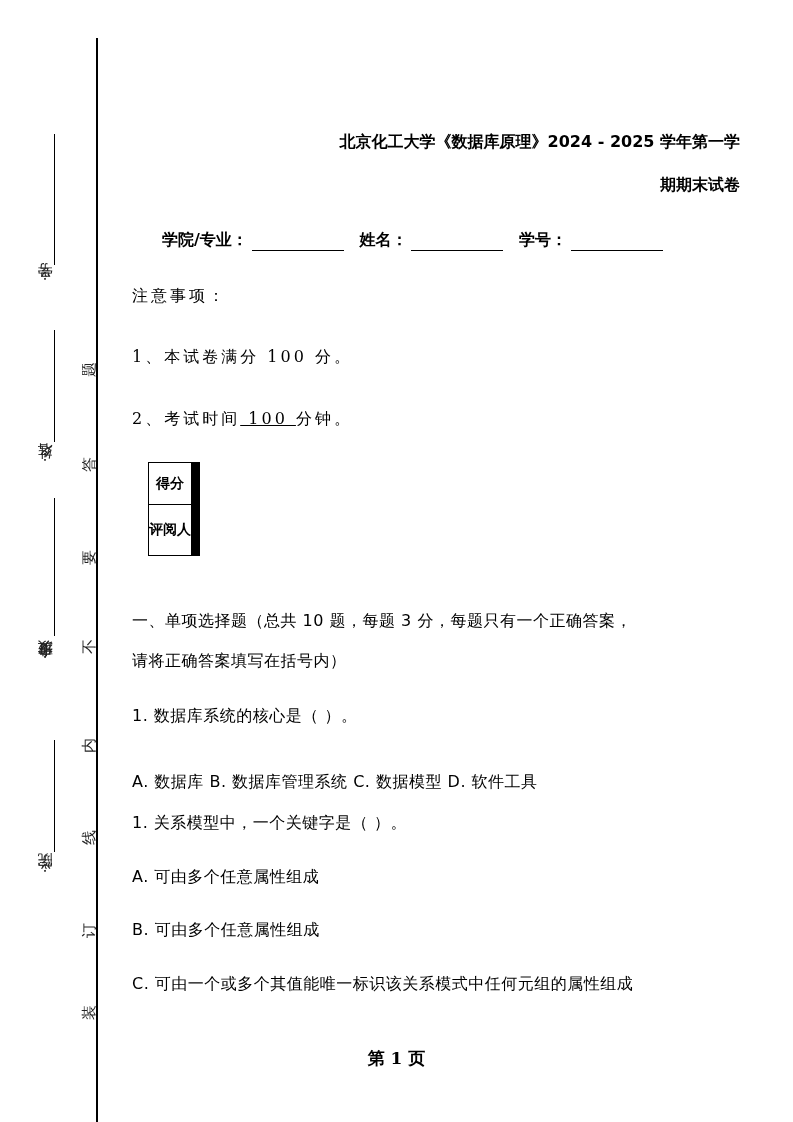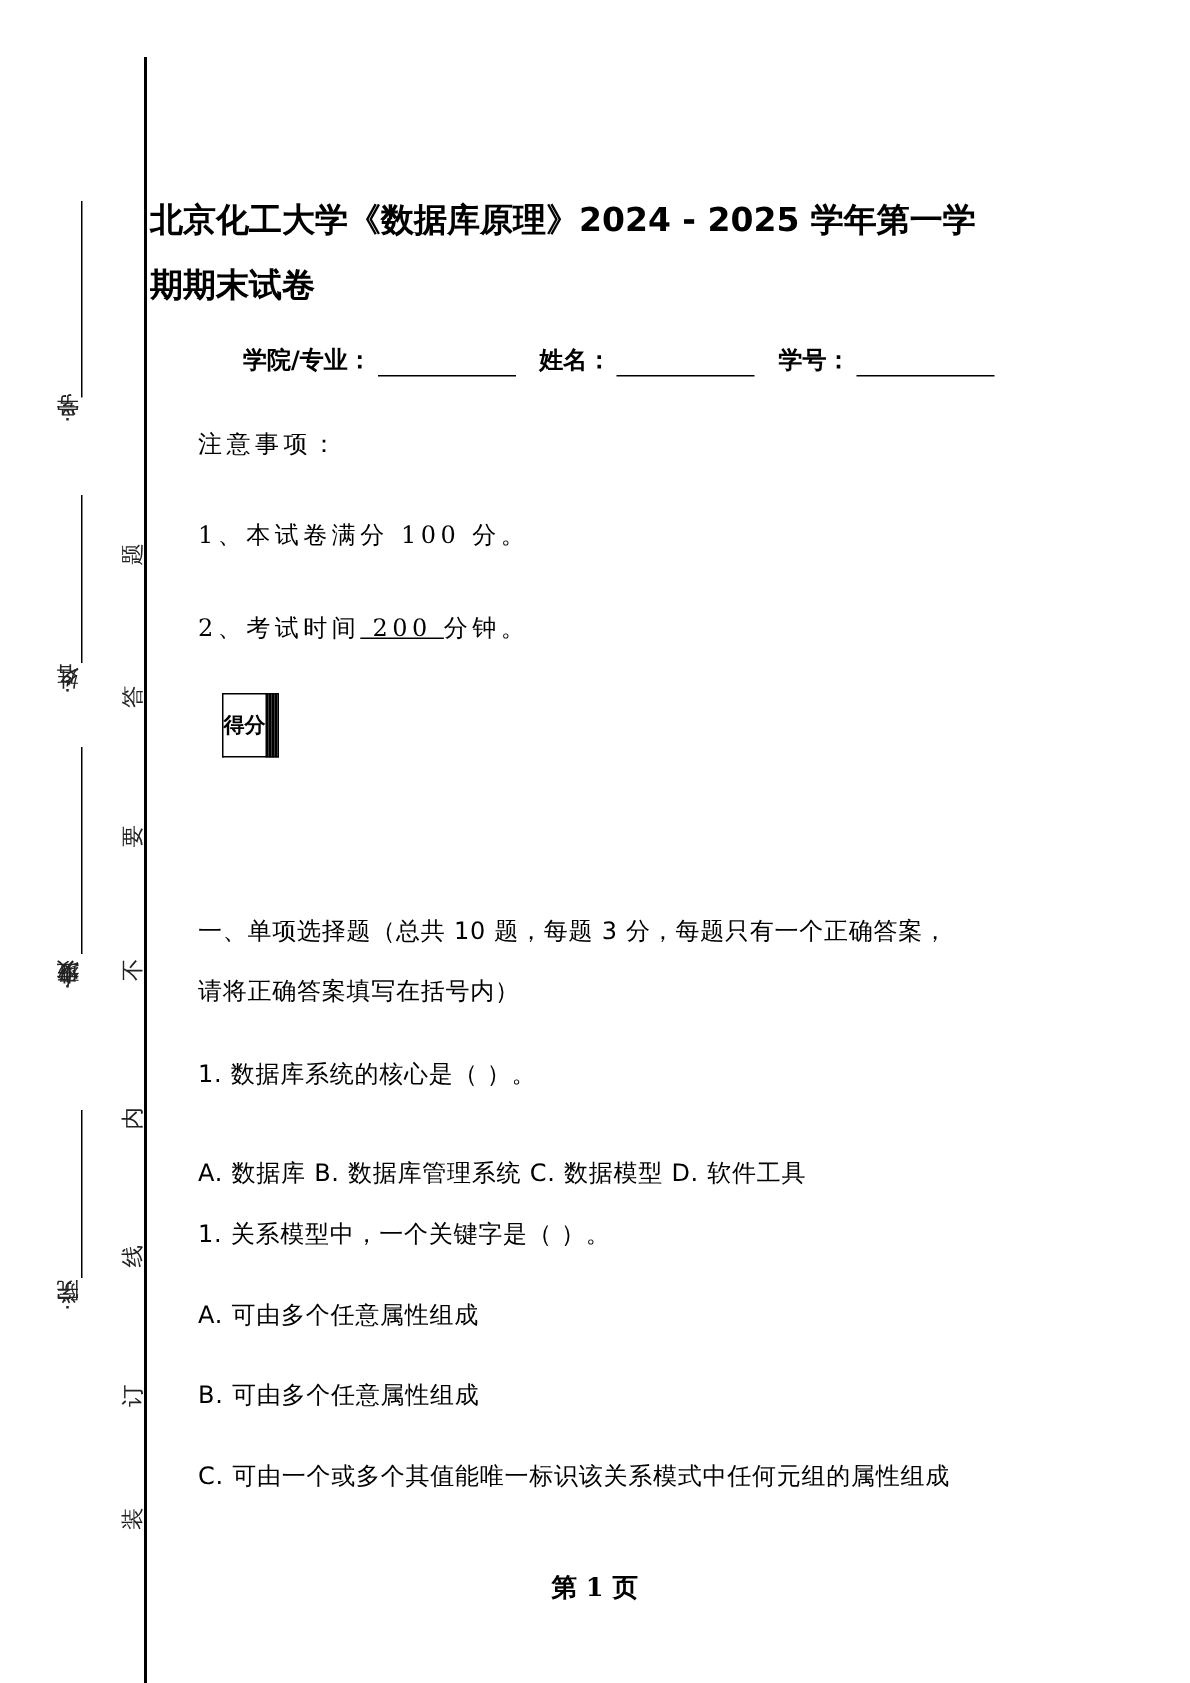--- a/index.html
+++ b/index.html
@@ -5,23 +5,23 @@
   html, body { margin: 0; padding: 0; background: #ffffff; }
   body { width: 793px; height: 1122px; position: relative; overflow: hidden;
          font-family: "DejaVu Serif", "Liberation Serif", serif; color: #000; }
   .vline { position: absolute; background: #000; width: 1.5px; }
   .vtext { position: absolute; writing-mode: vertical-rl; transform: rotate(180deg);
            font-family: "DejaVu Sans", "Liberation Sans", sans-serif; font-size: 15px; color: #222;
            letter-spacing: 1px; white-space: nowrap; }
   .seal-char { position: absolute; left: 80px; font-size: 15px; color: #222;
                font-family: "DejaVu Sans", "Liberation Sans", sans-serif;
                transform: rotate(-90deg); width: 18px; text-align: center; }
-  .title { position: absolute; left: 100px; width: 640px; text-align: left;
+  .title { position: absolute; left: 100px; width: 640px; text-align: right;
            font-family: "DejaVu Sans", "Liberation Sans", sans-serif; font-weight: bold;
-           font-size: 22px; color: #000; }
+           font-size: 16px; color: #000; }
   .info-line { position: absolute; top: 230px; left: 162px; font-size: 16px; font-weight: bold;
                font-family: "DejaVu Sans", "Liberation Sans", sans-serif; white-space: nowrap; }
   .blank { display: inline-block; border-bottom: 1.2px solid #000; width: 92px; height: 16px;
            vertical-align: bottom; margin: 0 10px 0 4px; }
   .body-text { position: absolute; left: 132px; font-size: 16px; white-space: nowrap;
                font-family: "DejaVu Sans", "Liberation Sans", sans-serif; letter-spacing: 0.5px; }
   .notice { letter-spacing: 3px; font-family: "DejaVu Serif", "Liberation Serif", serif; }
   .ul-val { text-decoration: underline; }
   table.score { position: absolute; left: 148px; top: 462px; border-collapse: collapse;
                 font-family: "DejaVu Sans", "Liberation Sans", sans-serif; font-size: 14px; }
@@ -58,27 +58,38 @@
 
 <div class="info-line">
   <span>学院/专业：</span><span class="blank"></span>
   <span>姓名：</span><span class="blank"></span>
   <span>学号：</span><span class="blank"></span>
 </div>
 
 <div class="body-text notice" style="top:286px;">注意事项：</div>
 <div class="body-text notice" style="top:347px;">1、本试卷满分 100 分。</div>
 <div class="body-text notice" style="top:409px;">
-  <span>2、考试时间</span><span class="ul-val"> 200 </span><span>分钟。</span>
+  <span>2、考试时间</span><span class="ul-val"> 100 </span><span>分钟。</span>
 </div>
 
 <table class="score">
   <tbody>
   <tr style="height:42px;">
     <td class="hdr">得分</td>
+    <td></td>
+    <td></td>
+    <td></td>
+    <td></td>
+    <td></td>
+    <td></td>
+    <td></td>
+    <td></td>
+  </tr>
+  <tr style="height:51px;">
+    <td class="hdr">评阅人</td>
     <td></td>
     <td></td>
     <td></td>
     <td></td>
     <td></td>
     <td></td>
     <td></td>
     <td></td>
   </tr>
 </tbody>

